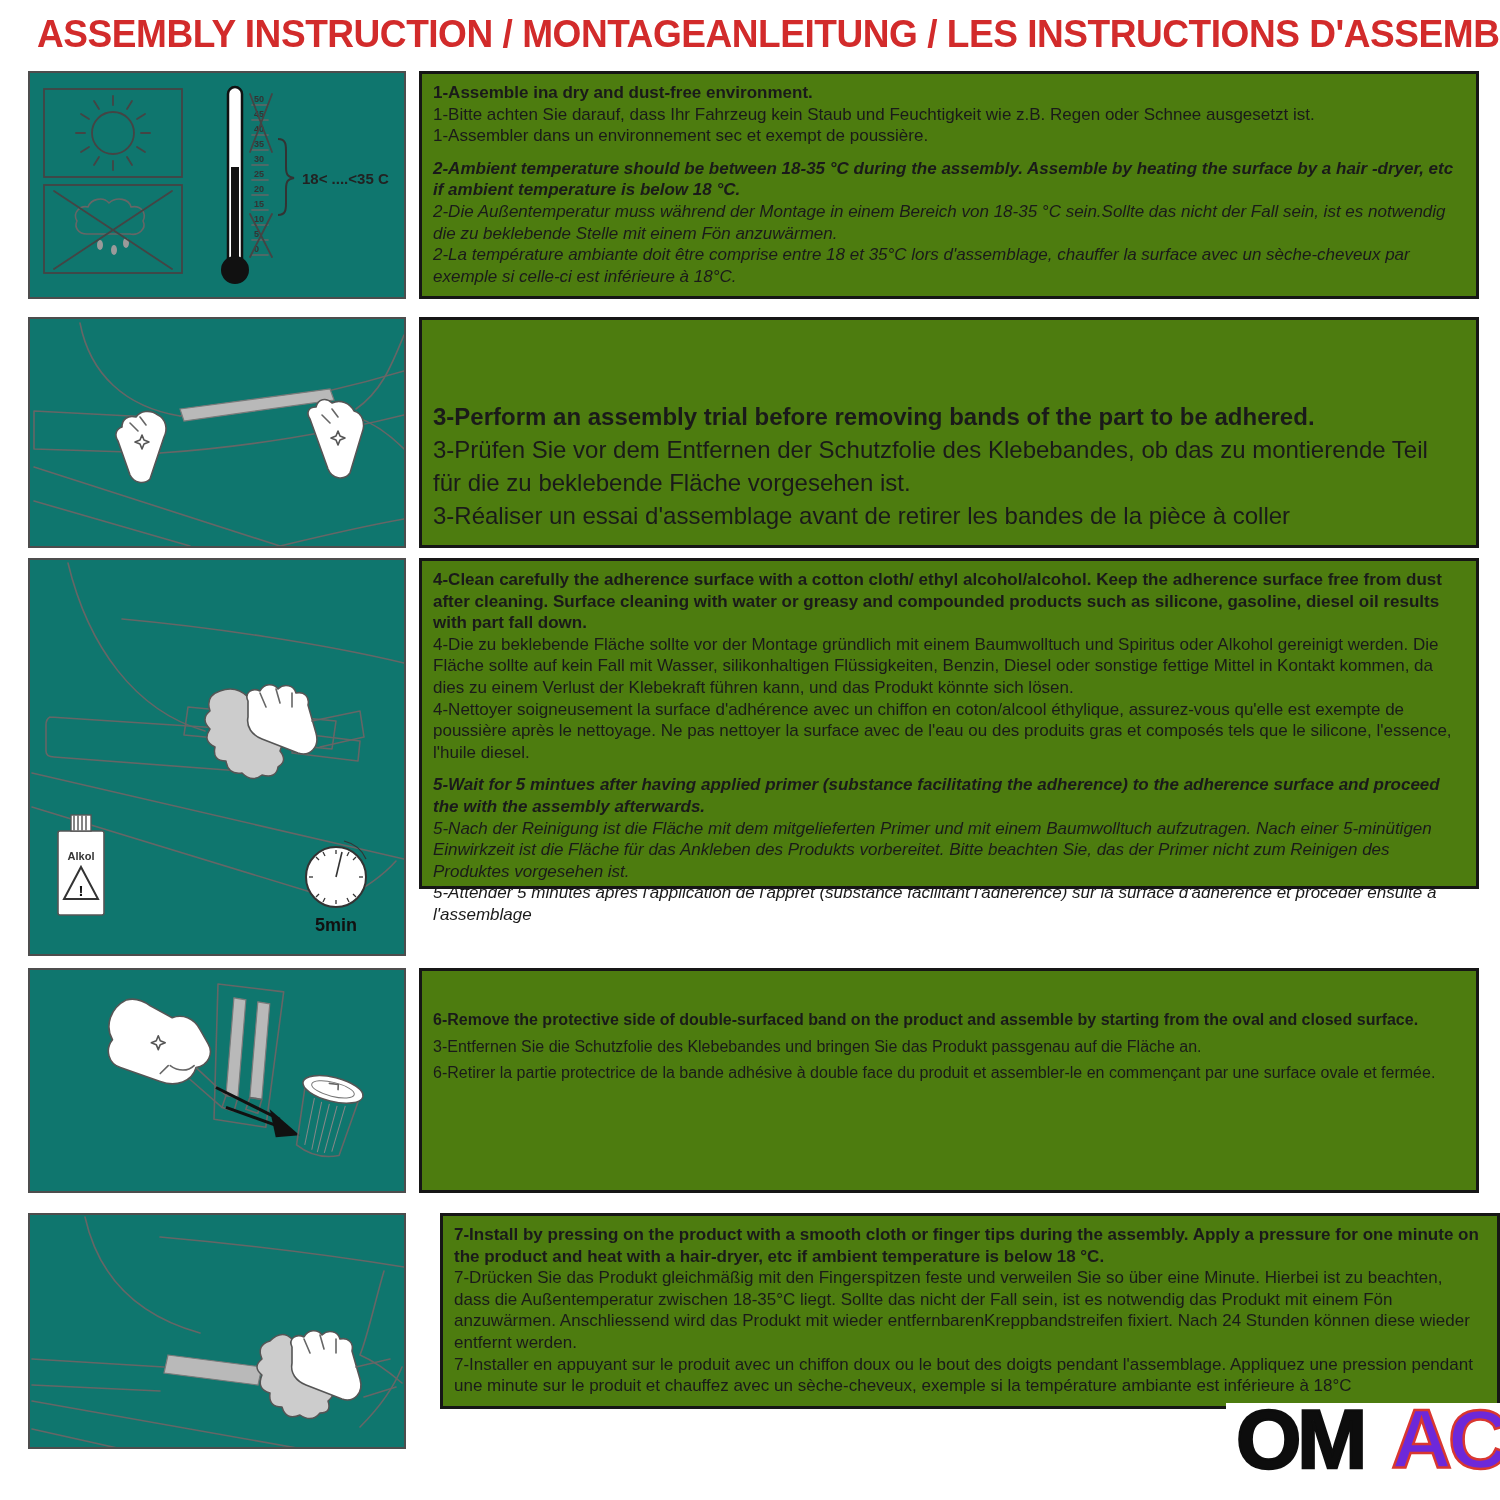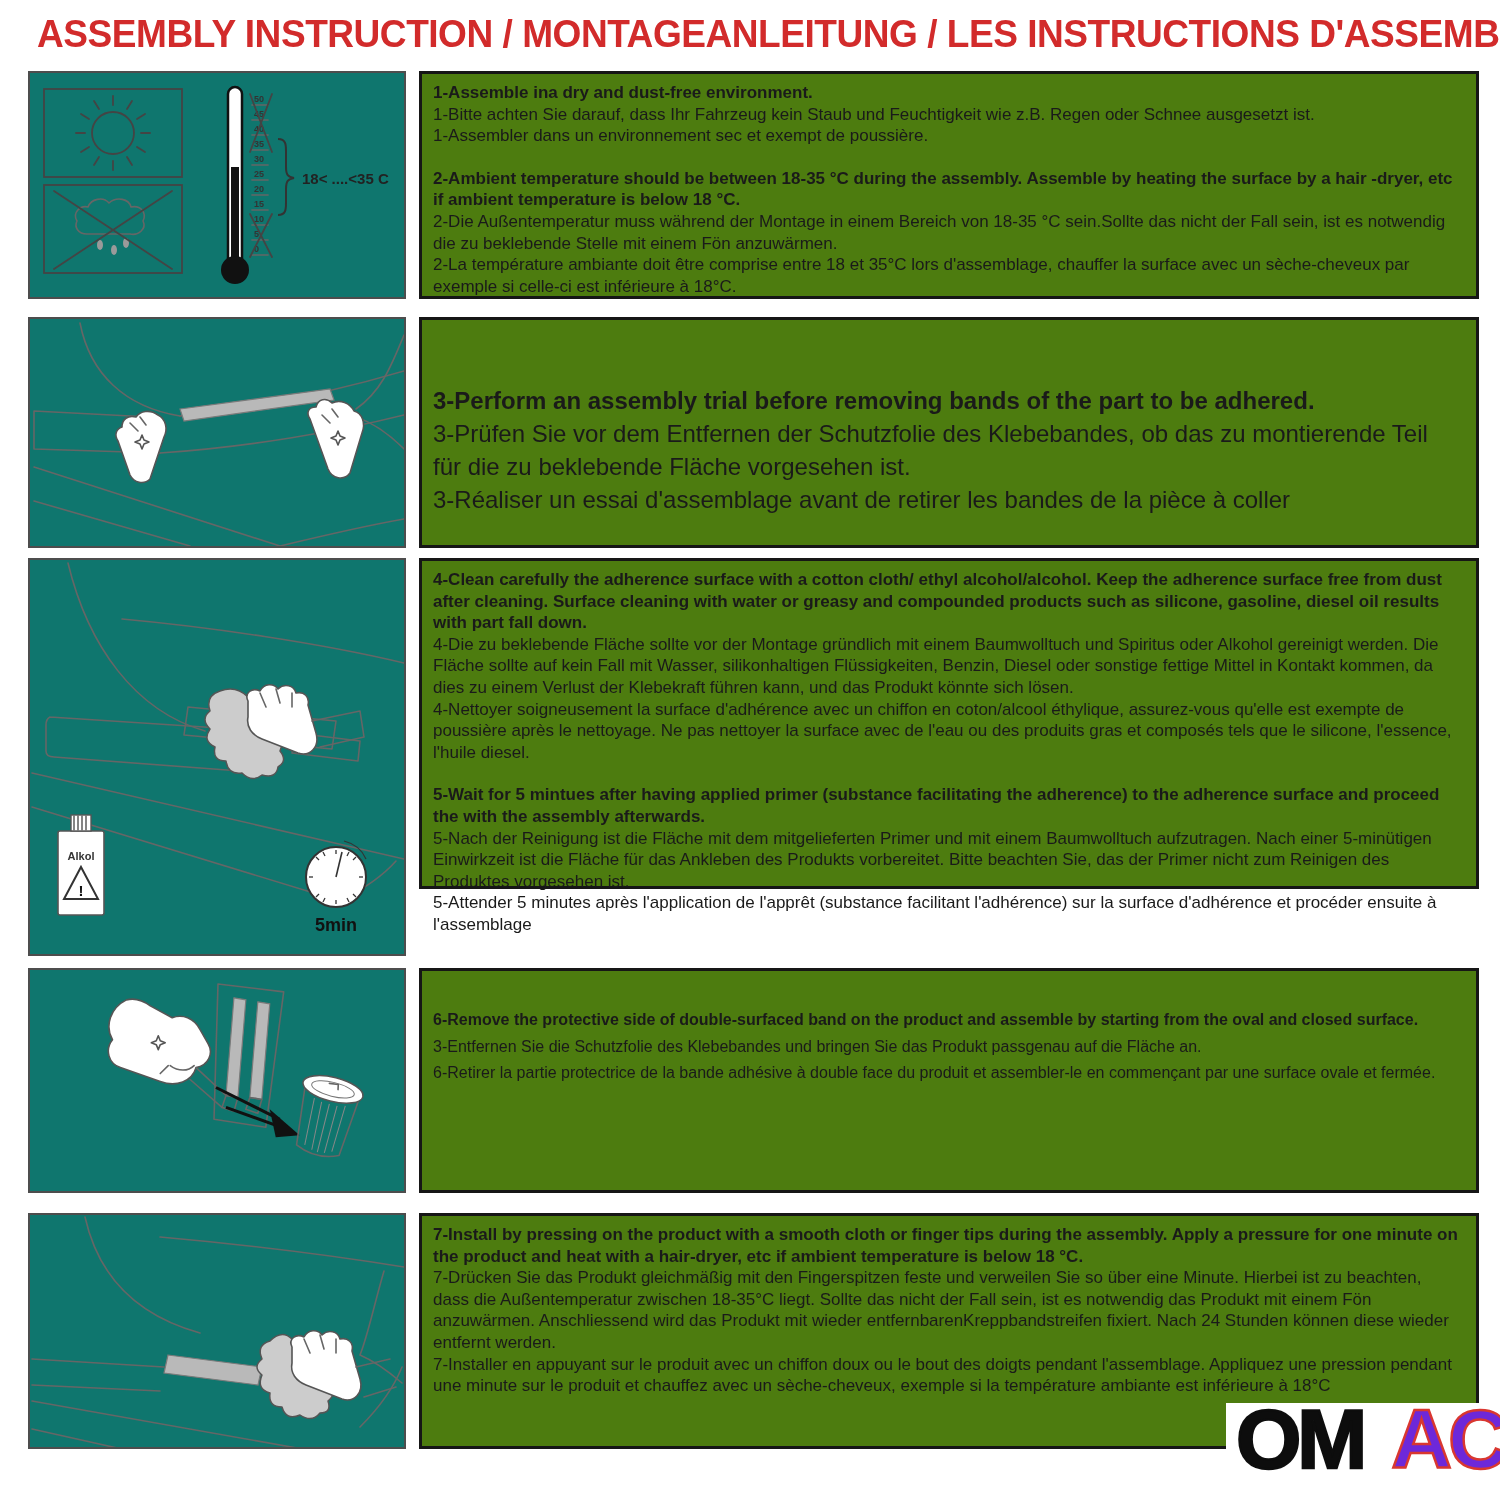--- a/index.html
+++ b/index.html
@@ -9,22 +9,22 @@
          letter-spacing:-0.5px;white-space:nowrap;transform:scaleX(0.95);transform-origin:left center;}
   .lbox{position:absolute;border:2px solid #4d4d4d;background:#0f766e;box-sizing:border-box;}
   .lbox svg{display:block;width:100%;height:100%;}
   .rbox{position:absolute;border:3px solid #161616;background:#4d7c0f;box-sizing:border-box;
         padding:8px 14px 4px 11px;}
   .rbox.small{font-size:17px;line-height:21.6px;}
   .rbox.large{font-size:24px;line-height:33px;}
   .rbox.large4{font-size:16px;line-height:26.5px;}
   .rbox p{margin:0;}
   .rbox .h{font-weight:700;}
-  .rbox.small .block + .block{margin-top:21px;}
-  .pt80{padding-top:64px;}
+  .rbox.small .block + .block{margin-top:11px;font-style:italic;}
+  .pt80{padding-top:80px;}
   .pt36{padding-top:36px;}
   .logo{position:absolute;left:1226px;top:1403px;background:#fff;padding:0 6px 4px 10px;
         font-size:84px;line-height:72px;font-weight:800;letter-spacing:-4px;white-space:nowrap;}
   .logo .b{color:#0d0d0d;-webkit-text-stroke:2.5px #0d0d0d;}
   .logo .r{color:#6d28d9;padding-left:28px;-webkit-text-stroke:2.5px #d93730;}
   .ln{stroke:#666;stroke-width:1.6;fill:none;stroke-linecap:round;stroke-linejoin:round;}
   .lnd{stroke:#444;stroke-width:1.8;fill:none;stroke-linecap:round;}
   .hand{fill:#fff;stroke:#555;stroke-width:1.6;stroke-linejoin:round;}
   .cloth{fill:#cccccc;stroke:#555;stroke-width:1.5;stroke-linejoin:round;}
   .strip{fill:#b9b9b9;stroke:#7a7a7a;stroke-width:1.2;}
@@ -256,21 +256,21 @@
       <path class="ln" d="M2,144 L134,152 M2,170 L130,176"></path>
       <g>
         <path class="cloth" d="M240,126 Q226,130 232,144 Q222,152 232,160 Q226,174 240,178 Q238,192 252,192 Q256,206 270,200 Q282,208 290,198 Q302,198 298,186 Q308,178 298,170 L300,156 Q302,144 290,142 L284,130 Q276,118 262,124 Q252,114 240,126 Z"></path>
         <path class="hand" d="M262,132 C258,124 266,118 274,122 C278,114 288,114 292,120 C298,114 308,116 310,124 C318,122 324,128 322,136 L330,164 C334,178 324,188 312,184 L276,170 C266,166 260,158 262,148 Z"></path>
         <path class="ln" stroke-width="1.1" d="M274,124 L280,138 M290,120 L294,134 M306,124 L306,138"></path>
         <path class="ln" d="M326,152 L360,144 M334,182 L366,172"></path>
       </g>
       <path class="ln" d="M2,186 L374,252 M2,214 L280,276 M330,212 C350,192 364,172 372,152"></path>
     </svg>
   </div>
-  <div class="rbox small" style="left:419px;top:1213px;width:1060px;height:236px">
+  <div class="rbox small" style="left:440px;top:1213px;width:1060px;height:196px">
       <div class="block">
         <p class="h">7-Install by pressing on the product with a smooth cloth or finger tips during the assembly. Apply a pressure for one minute on the product and heat with a hair-dryer, etc if ambient temperature is below 18 °C.</p>
         <p>7-Drücken Sie das Produkt gleichmäßig mit den Fingerspitzen feste und verweilen Sie so über eine Minute. Hierbei ist zu beachten, dass die Außentemperatur zwischen 18-35°C liegt. Sollte das nicht der Fall sein, ist es notwendig das Produkt mit einem Fön anzuwärmen. Anschliessend wird das Produkt mit wieder entfernbarenKreppbandstreifen fixiert. Nach 24 Stunden können diese wieder entfernt werden.</p>
         <p>7-Installer en appuyant sur le produit avec un chiffon doux ou le bout des doigts pendant l'assemblage. Appliquez une pression pendant une minute sur le produit et chauffez avec un sèche-cheveux, exemple si la température ambiante est inférieure à 18°C</p>
       </div>
     </div>
 
   <div class="logo">
     <span class="b">OM</span><span class="r">AC</span>
   </div>

